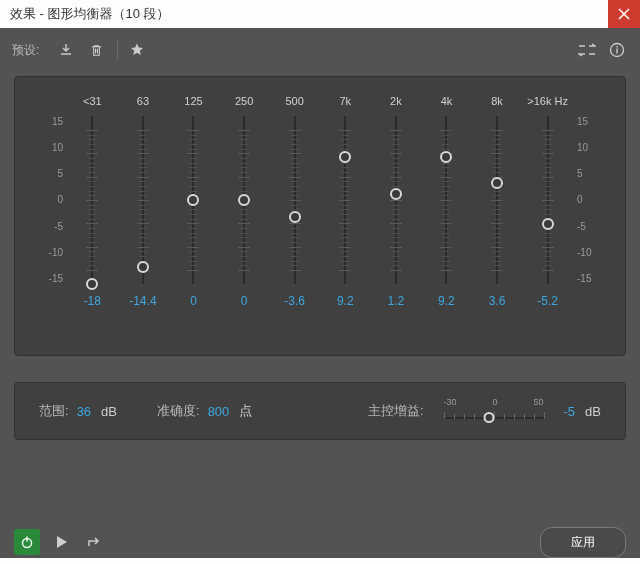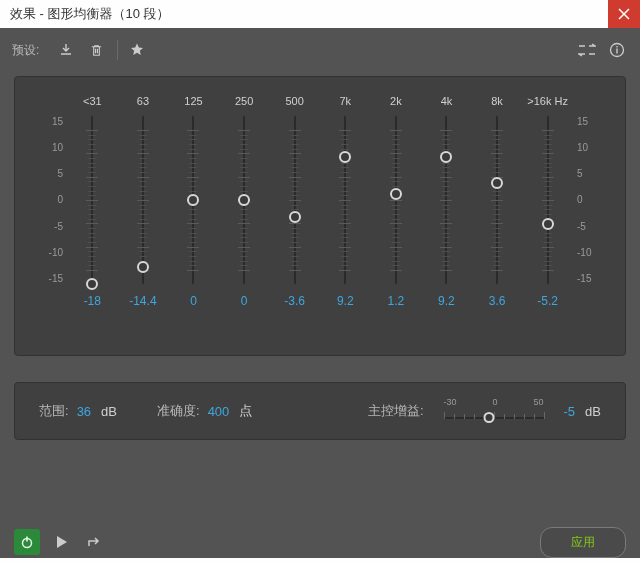--- a/index.html
+++ b/index.html
@@ -138,21 +138,21 @@
   }
   .play, .export {
     width: 24px; height: 24px; display: flex; align-items: center; justify-content: center;
     color: #ccc; margin-right: 8px;
   }
   .bottombar .spacer { flex: 1; }
   .btn {
     height: 31px; min-width: 86px;
     border: 1px solid #7a7a7a; border-radius: 12px;
     background: #4a4a4a;
-    color: #84cc16;
+    color: #ffffff;
     display: flex; align-items: center; justify-content: center;
     font-size: 12px; margin-left: 10px;
   }
   .white-strip { position: absolute; bottom: 0; left: 0; right: 0; height: 6px; background: #fefefe; }
 </style>
 </head>
 <body>
 
 <div class="titlebar">
   <div class="title">效果 - 图形均衡器（10 段）</div>
@@ -636,21 +636,21 @@
 </div>
 
 <div class="footer-panel">
   <div class="fp-item">
     <span>范围:</span>
     <span class="fp-val">36</span>
     <span class="fp-unit">dB</span>
   </div>
   <div class="fp-item">
     <span>准确度:</span>
-    <span class="fp-val">400</span>
+    <span class="fp-val">800</span>
     <span class="fp-unit">点</span>
   </div>
   <div class="fp-spacer"></div>
   <div class="fp-item" style="margin-right:0">
     <span>主控增益:</span>
     <div class="hslider">
       <div class="nums">
         <span>-30</span>
         <span>0</span>
         <span>50</span>

